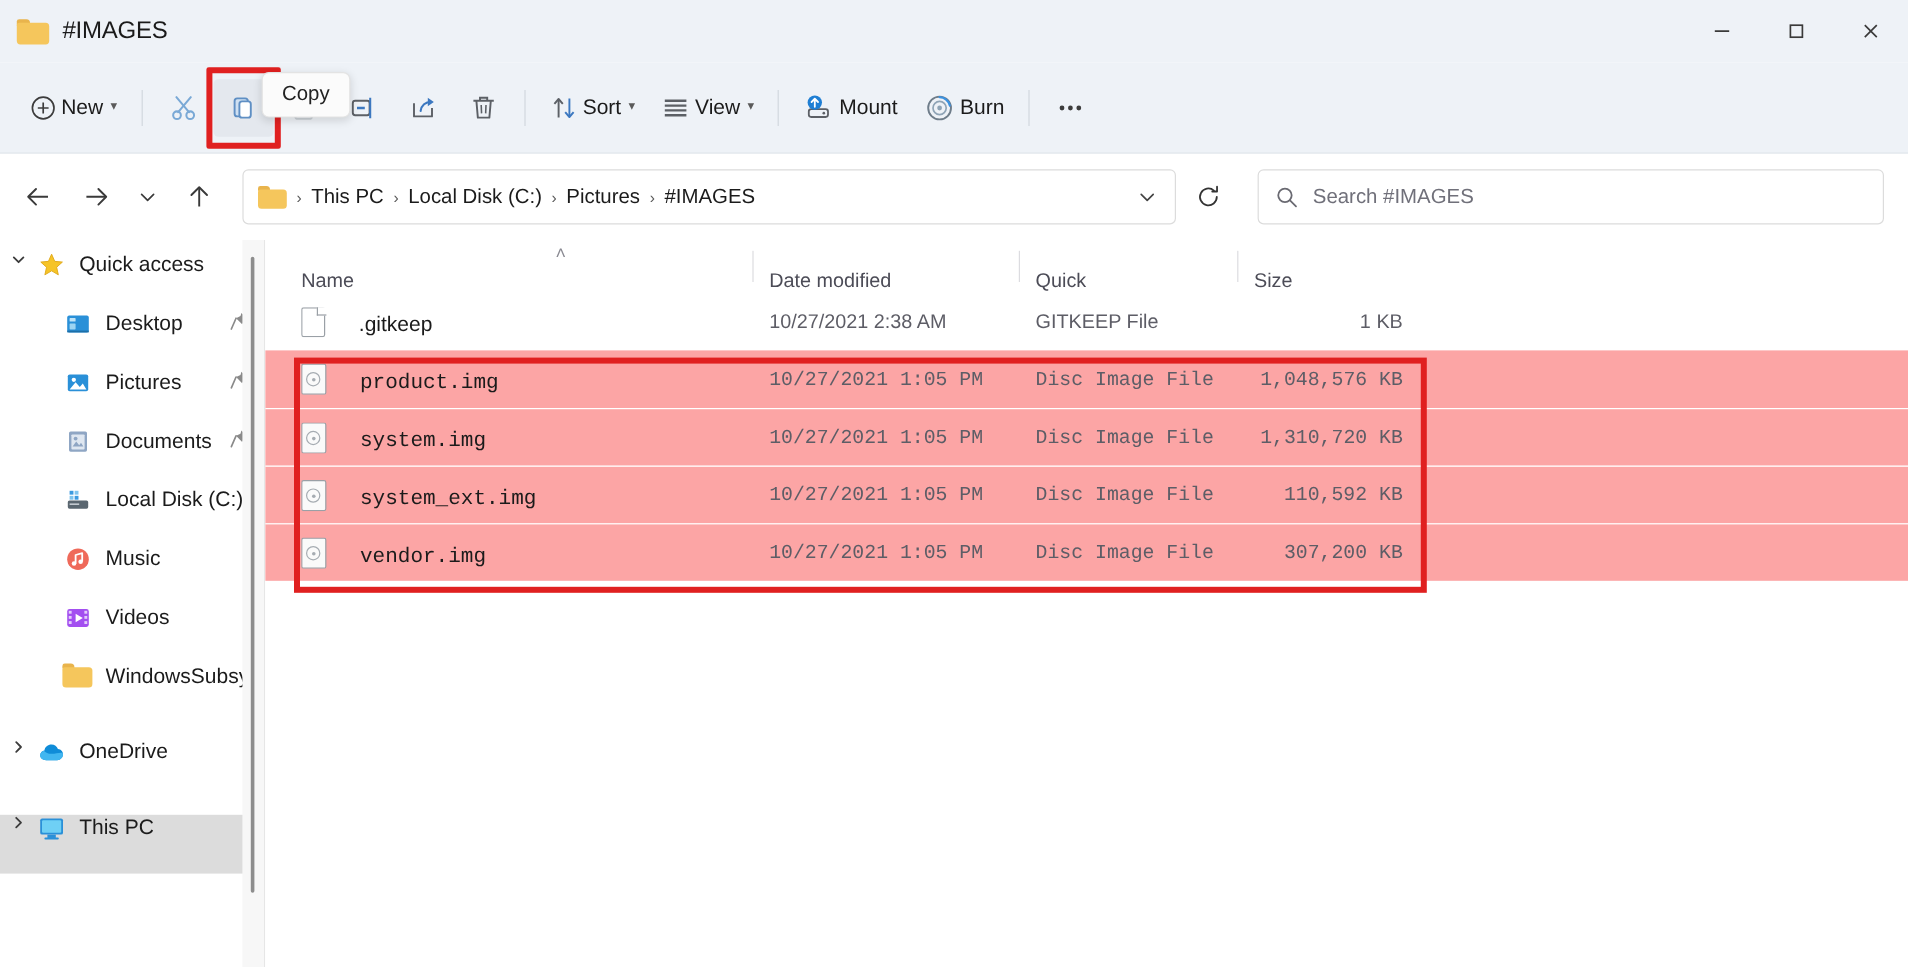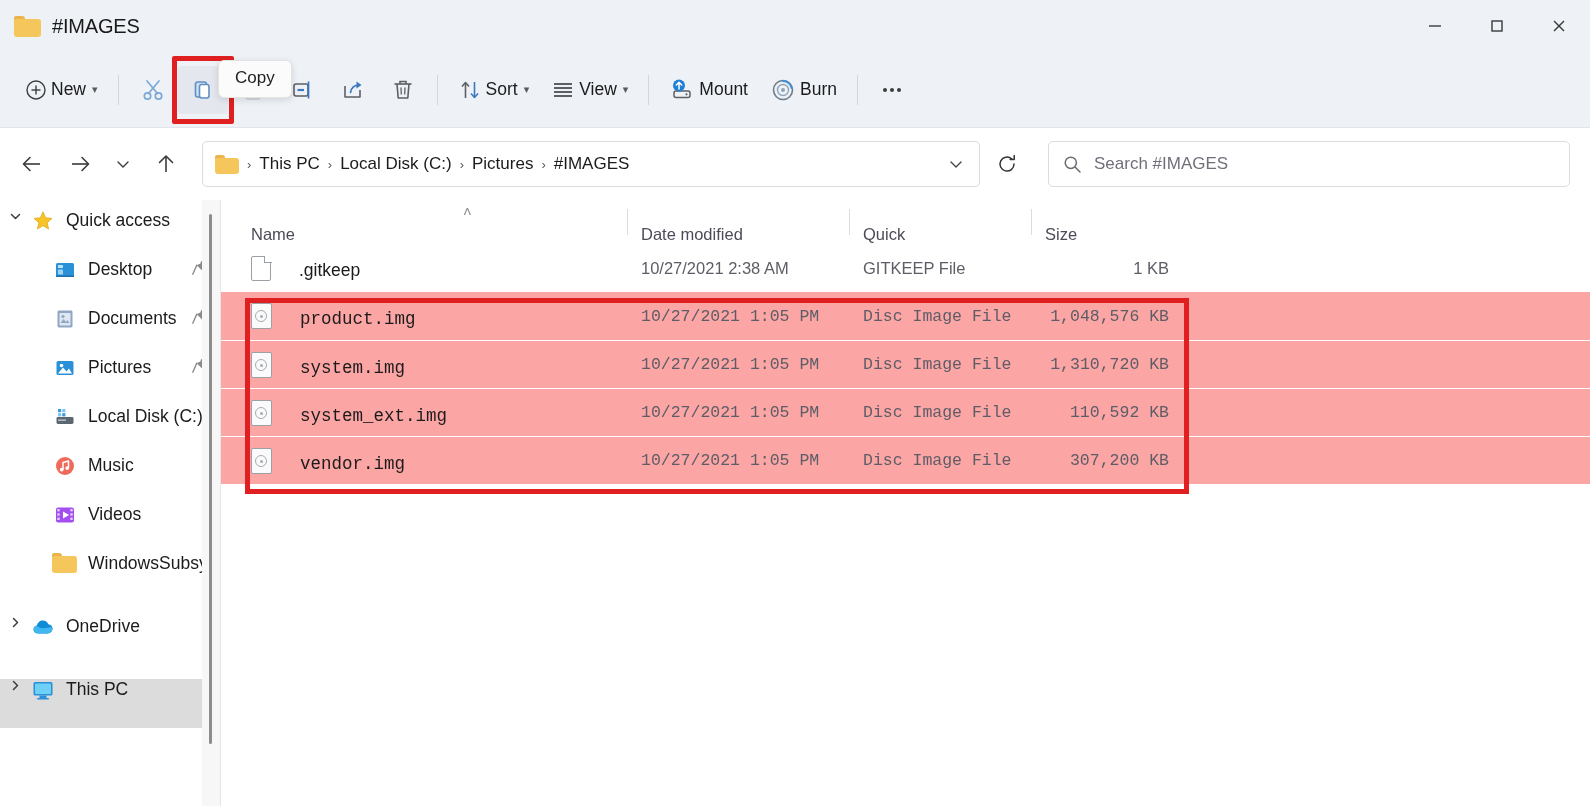--- a/index.html
+++ b/index.html
@@ -717,45 +717,45 @@
               <line x1="5.7" y1="6.2" x2="1.8" y2="15.2" stroke="#8a8a8a" stroke-width="1.4" stroke-linecap="round"></line>
             </svg>
         </span>
       </div>
 
 
       <div class="nav-item">
         <span class="nav-indent"></span>
         <span class="nav-ico">
           <svg width="22" height="22" viewBox="0 0 22 22">
-            <rect x="3.5" y="2.5" width="15" height="17" rx="1.4" fill="#8fa6c4"></rect>
-            <rect x="5.5" y="5" width="11" height="12.5" rx="0.8" fill="#dfe7f1"></rect>
-            <circle cx="9" cy="8.5" r="1.6" fill="#8fa6c4"></circle>
-            <path d="M6.5 15 L9.5 11 L12 14 L13.5 12 L15.5 15 Z" fill="#8fa6c4"></path>
-          </svg>
-        </span>
-        <span class="nav-label">Documents</span>
+            <rect x="2.5" y="4" width="17" height="14" rx="1.6" fill="#2a90d8"></rect>
+            <circle cx="7.5" cy="8.5" r="1.8" fill="#ffffff"></circle>
+            <path d="M4 16.5 L9 10.5 L12.5 14.5 L15 11.5 L18 16.5 Z" fill="#ffffff"></path>
+          </svg>
+        </span>
+        <span class="nav-label">Pictures</span>
         <span class="pin">
           <svg width="17" height="17" viewBox="0 0 17 17">
               <path d="M10.2 1.8 L15.2 6.8 L12.6 7.6 L10.8 11.3 L5.7 6.2 L9.4 4.4 Z" fill="#8a8a8a"></path>
               <line x1="5.7" y1="6.2" x2="1.8" y2="15.2" stroke="#8a8a8a" stroke-width="1.4" stroke-linecap="round"></line>
             </svg>
         </span>
       </div>
 
       <div class="nav-item">
         <span class="nav-indent"></span>
         <span class="nav-ico">
           <svg width="22" height="22" viewBox="0 0 22 22">
-            <rect x="2.5" y="4" width="17" height="14" rx="1.6" fill="#2a90d8"></rect>
-            <circle cx="7.5" cy="8.5" r="1.8" fill="#ffffff"></circle>
-            <path d="M4 16.5 L9 10.5 L12.5 14.5 L15 11.5 L18 16.5 Z" fill="#ffffff"></path>
-          </svg>
-        </span>
-        <span class="nav-label">Pictures</span>
+            <rect x="3.5" y="2.5" width="15" height="17" rx="1.4" fill="#8fa6c4"></rect>
+            <rect x="5.5" y="5" width="11" height="12.5" rx="0.8" fill="#dfe7f1"></rect>
+            <circle cx="9" cy="8.5" r="1.6" fill="#8fa6c4"></circle>
+            <path d="M6.5 15 L9.5 11 L12 14 L13.5 12 L15.5 15 Z" fill="#8fa6c4"></path>
+          </svg>
+        </span>
+        <span class="nav-label">Documents</span>
         <span class="pin">
           <svg width="17" height="17" viewBox="0 0 17 17">
               <path d="M10.2 1.8 L15.2 6.8 L12.6 7.6 L10.8 11.3 L5.7 6.2 L9.4 4.4 Z" fill="#8a8a8a"></path>
               <line x1="5.7" y1="6.2" x2="1.8" y2="15.2" stroke="#8a8a8a" stroke-width="1.4" stroke-linecap="round"></line>
             </svg>
         </span>
       </div>
 
       <div class="nav-item">
         <span class="nav-indent"></span>

